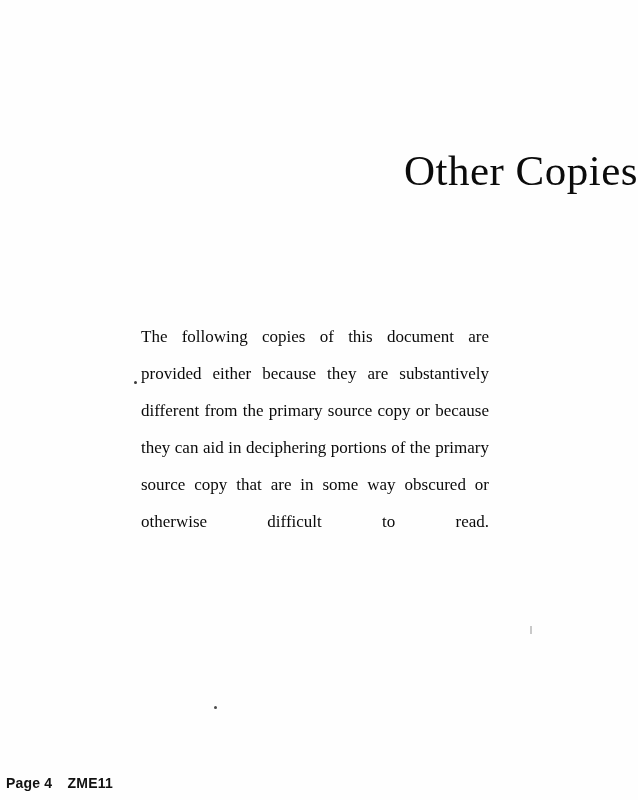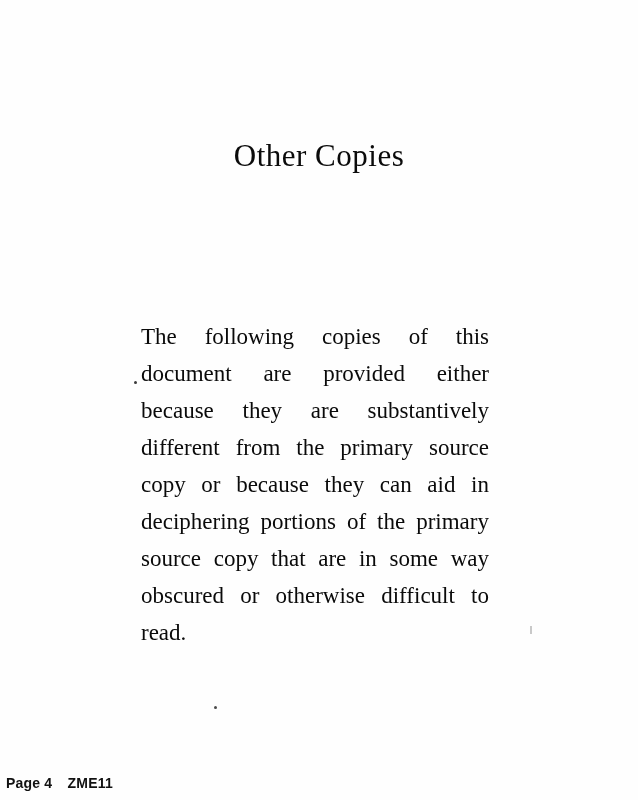--- a/index.html
+++ b/index.html
@@ -20,36 +20,36 @@
     position: absolute;
     inset: 0;
     background: #fefefe;
   }
 
   .doc-title {
     position: absolute;
     top: 118px;
     left: 0;
     width: 638px;
-    text-align: center;
+    text-align: right;
     font-family: "Liberation Serif", serif;
-    font-size: 31px;
+    font-size: 43px;
     font-weight: normal;
     letter-spacing: 0.5px;
     line-height: 1.1;
     color: #0b0b0b;
   }
 
   .body-block {
     position: absolute;
     top: 318px;
     left: 141px;
     width: 348px;
     font-family: "Liberation Serif", serif;
-    font-size: 23px;
+    font-size: 17px;
     line-height: 37px;
     color: #0a0a0a;
     text-align: justify;
     text-justify: inter-word;
     hyphens: none;
   }
   .body-block p {
     margin: 0;
   }
   

